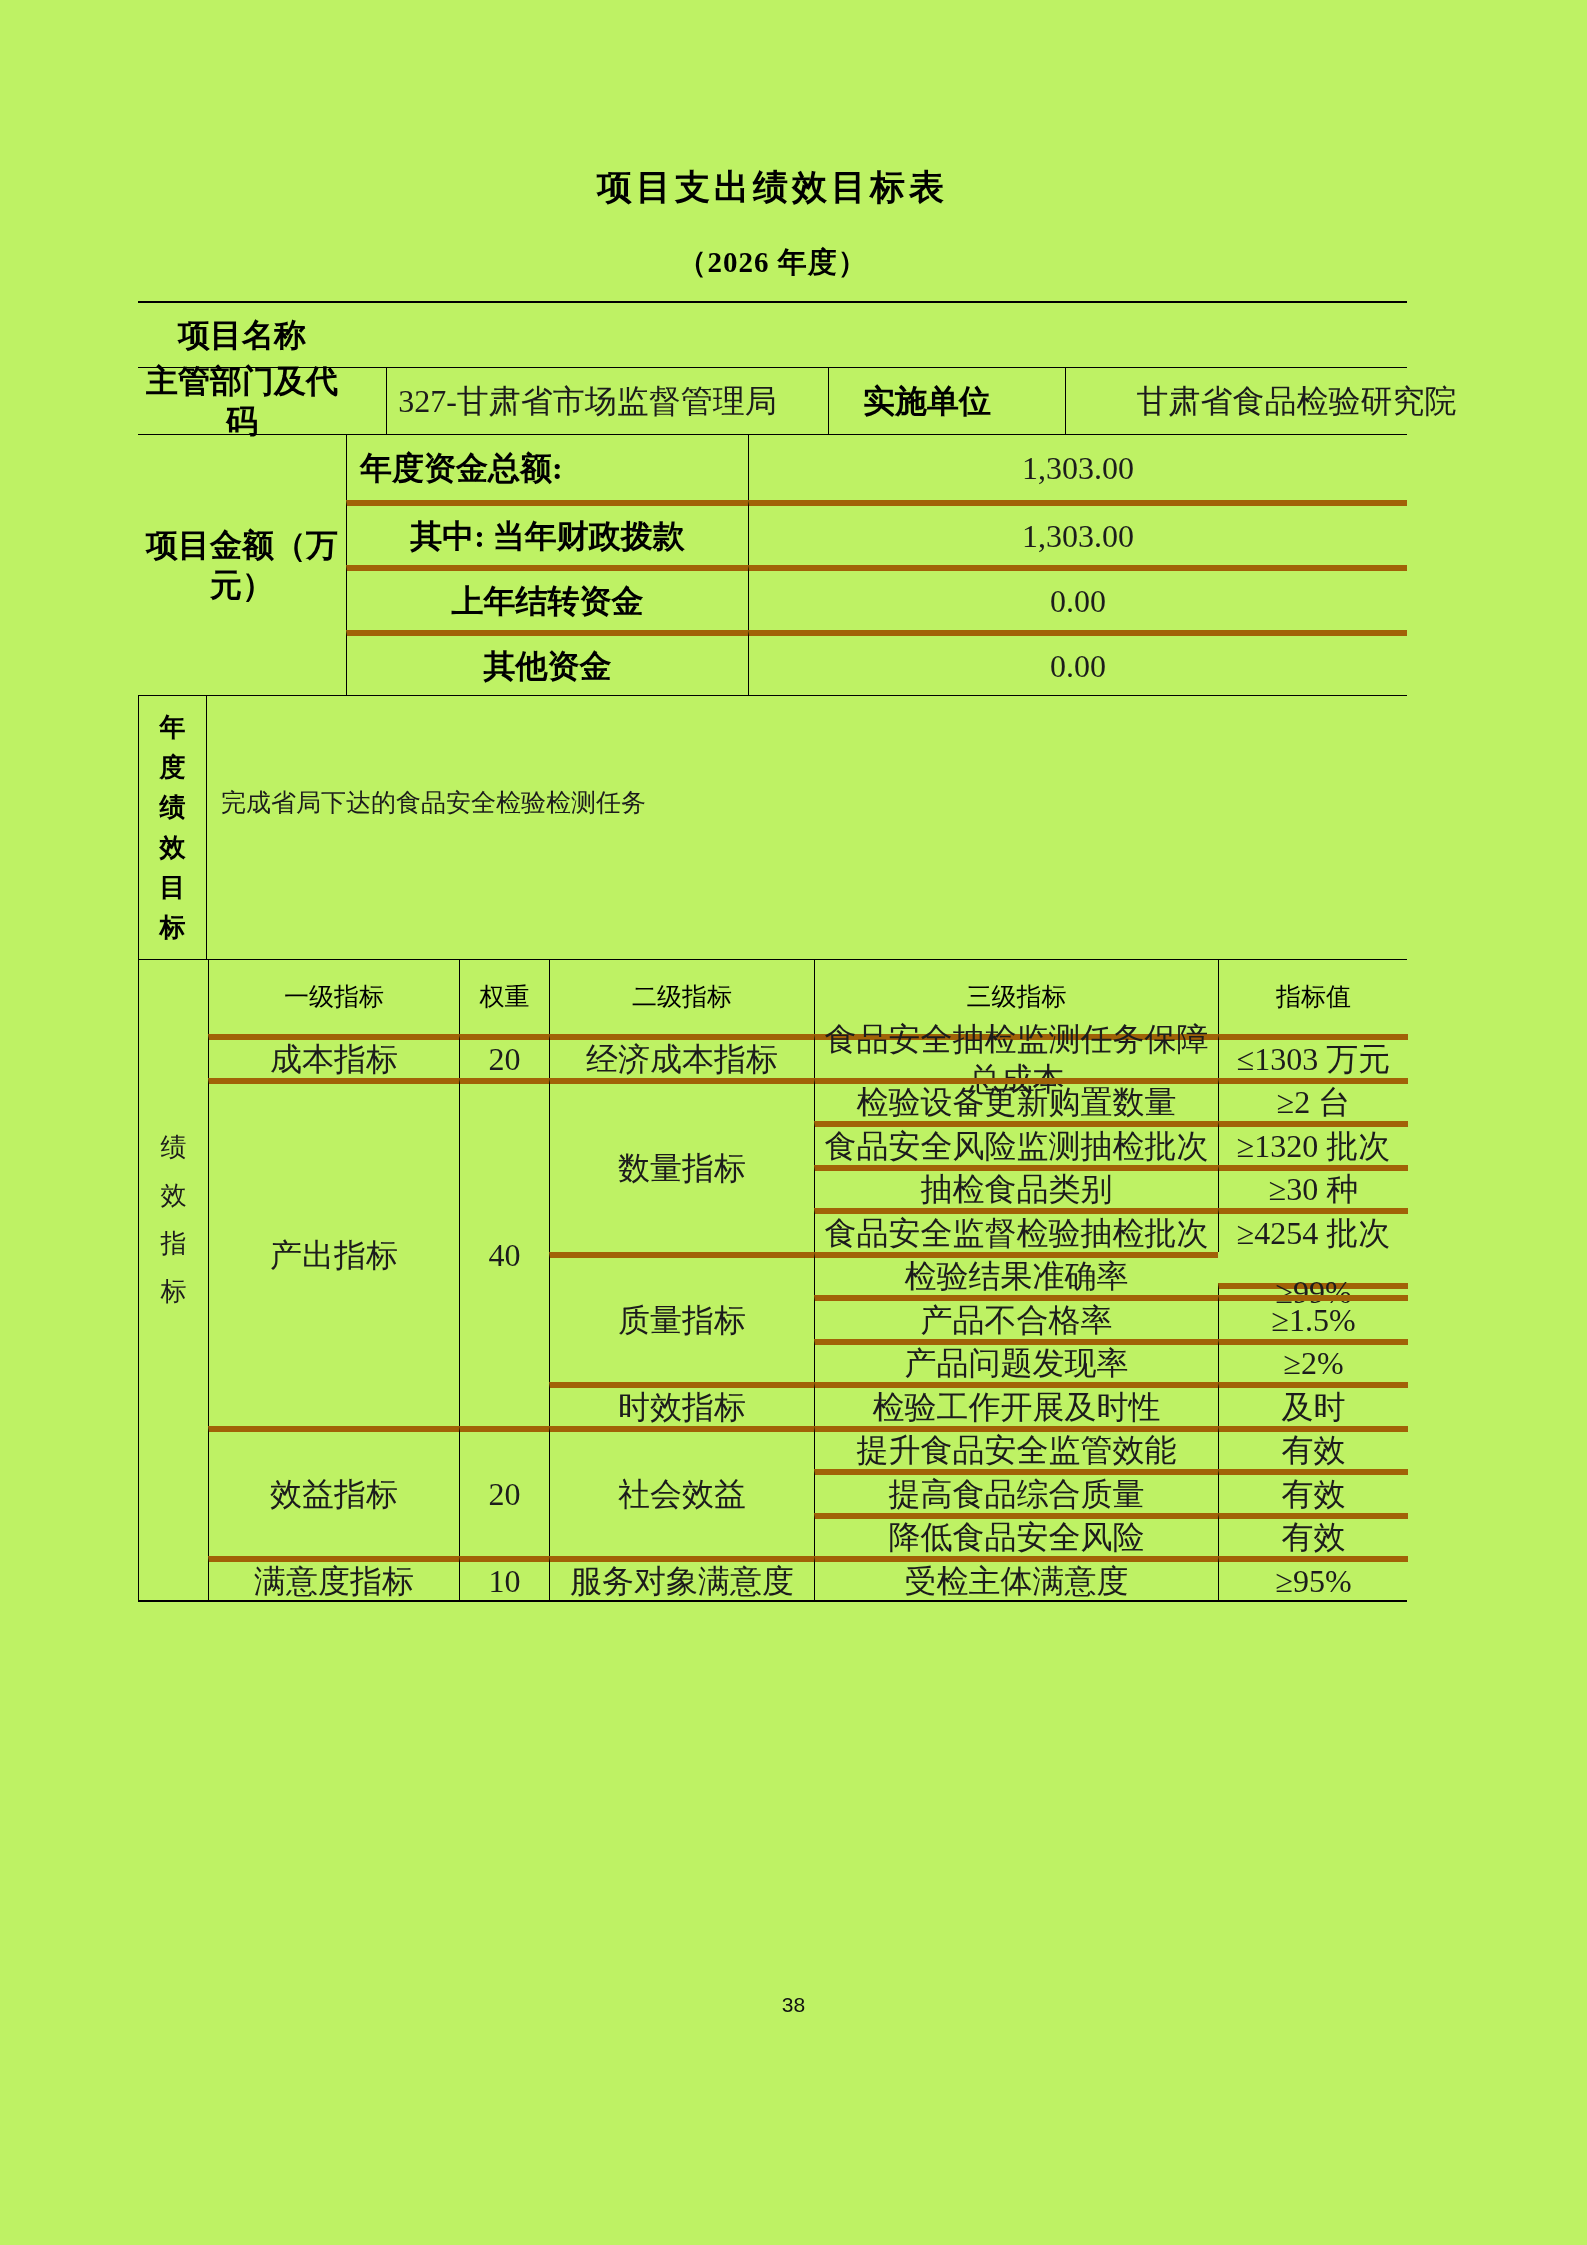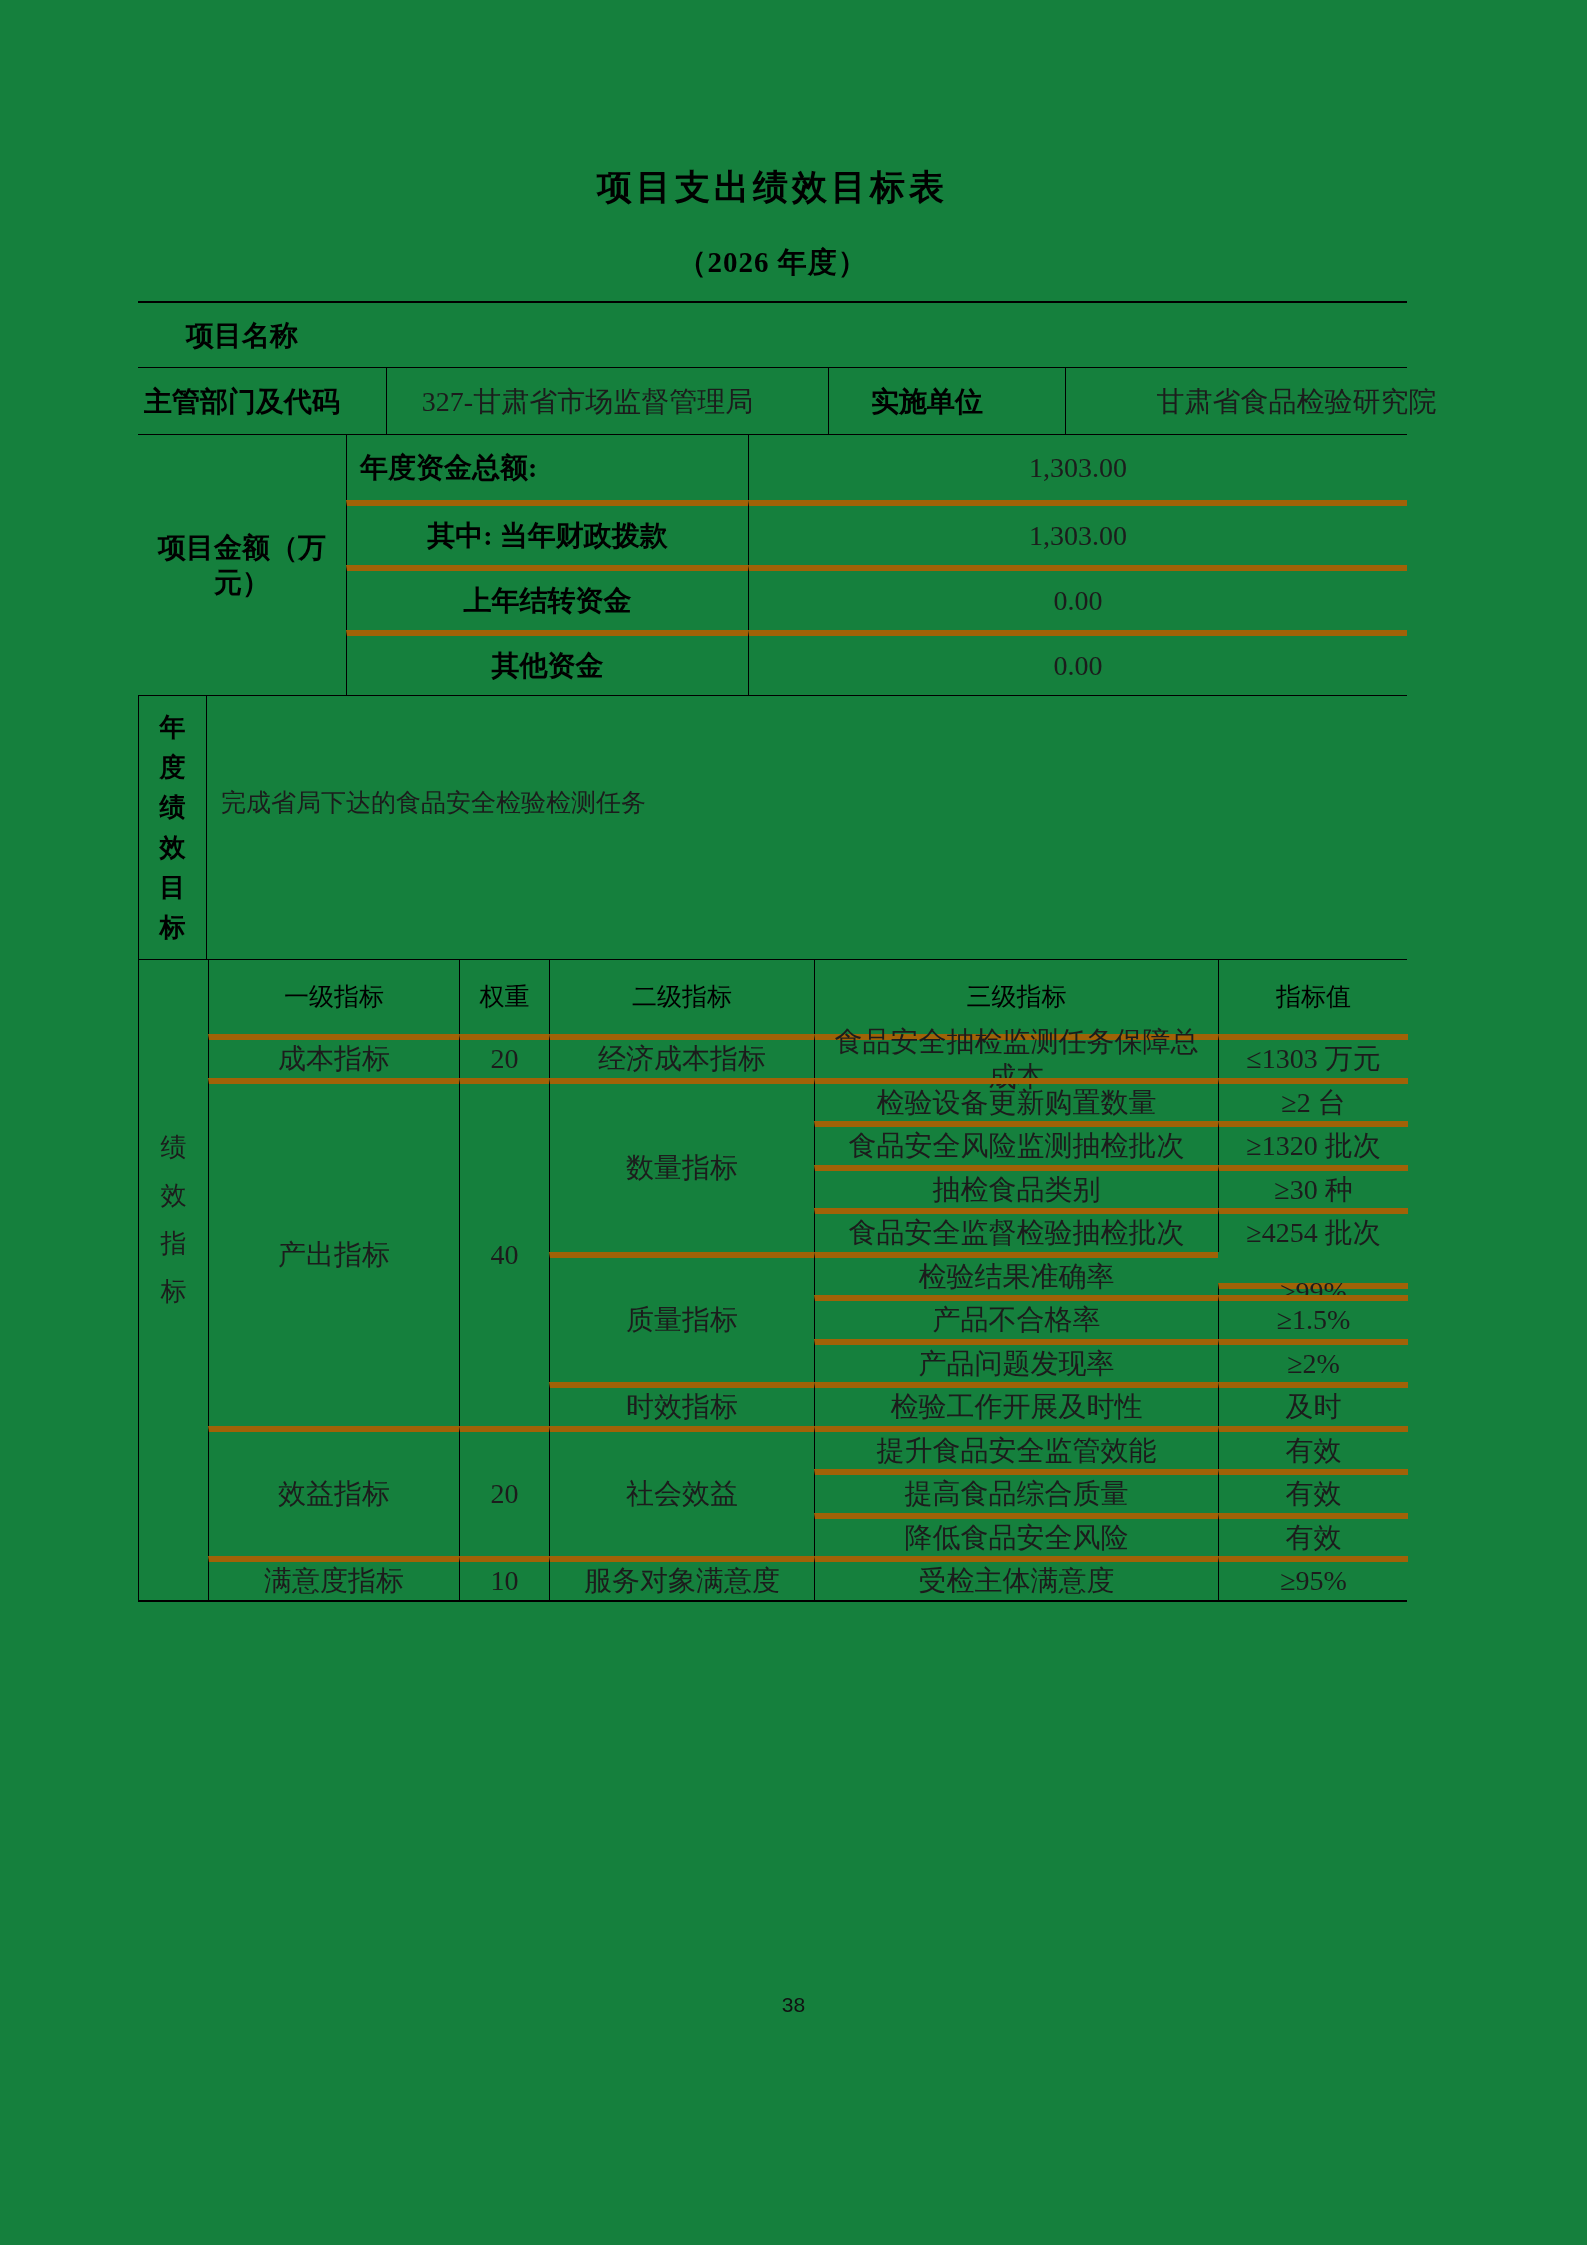--- a/index.html
+++ b/index.html
@@ -1,19 +1,19 @@
 <!DOCTYPE html>
 <html><head>
 <meta charset="utf-8">
 <style>
   html,body{margin:0;padding:0;background:#e8e8e8;}
   .page{
     position:relative;
     width:1587px;height:2245px;
-    background:#15803d;
+    background:#bef264;
     margin:0 auto;
     font-family:"Liberation Serif","DejaVu Serif",serif;
     color:#000;
     box-sizing:border-box;
     padding-top:166px;
   }
   .content{width:1269px;margin-left:138px;}
   .doc-title{
     text-align:center;
     font-size:35px;font-weight:700;
@@ -32,21 +32,21 @@
   .sec-r2{grid-template-columns:208px 402px 197px 462px;grid-template-rows:66px;border-top:1px solid #000;gap:40px;}
   .sec-money{grid-template-columns:208px 402px 659px;grid-template-rows:repeat(4,65px);border-top:1px solid #000;}
   .sec-goal{grid-template-columns:67px 1202px;grid-template-rows:263px;border-top:1px solid #000;border-left:1px solid #000;}
   .sec-ind{
     grid-template-columns:69px 251px 90px 265px 404px 190px;
     grid-template-rows:74px repeat(13,43.5px);
     border-top:1px solid #000;border-left:1px solid #000;border-bottom:2px solid #000;
   }
   .cell{
     display:flex;align-items:center;justify-content:center;
-    font-size:28px;line-height:1.25;
+    font-size:32px;line-height:1.25;
     text-align:center;
     box-sizing:border-box;
     color:#1c1c1c;
     padding:2px 6px;
   }
   .cell.bold{font-weight:700;color:#000;}
   .cell.bl{border-left:1px solid #000;}
   .cell.bt{border-top:6px solid #a16207;}
   .cell.left{justify-content:flex-start;text-align:left;padding-left:13px;}
   .cell.hdr{font-weight:400;color:#000;font-size:25px;}

